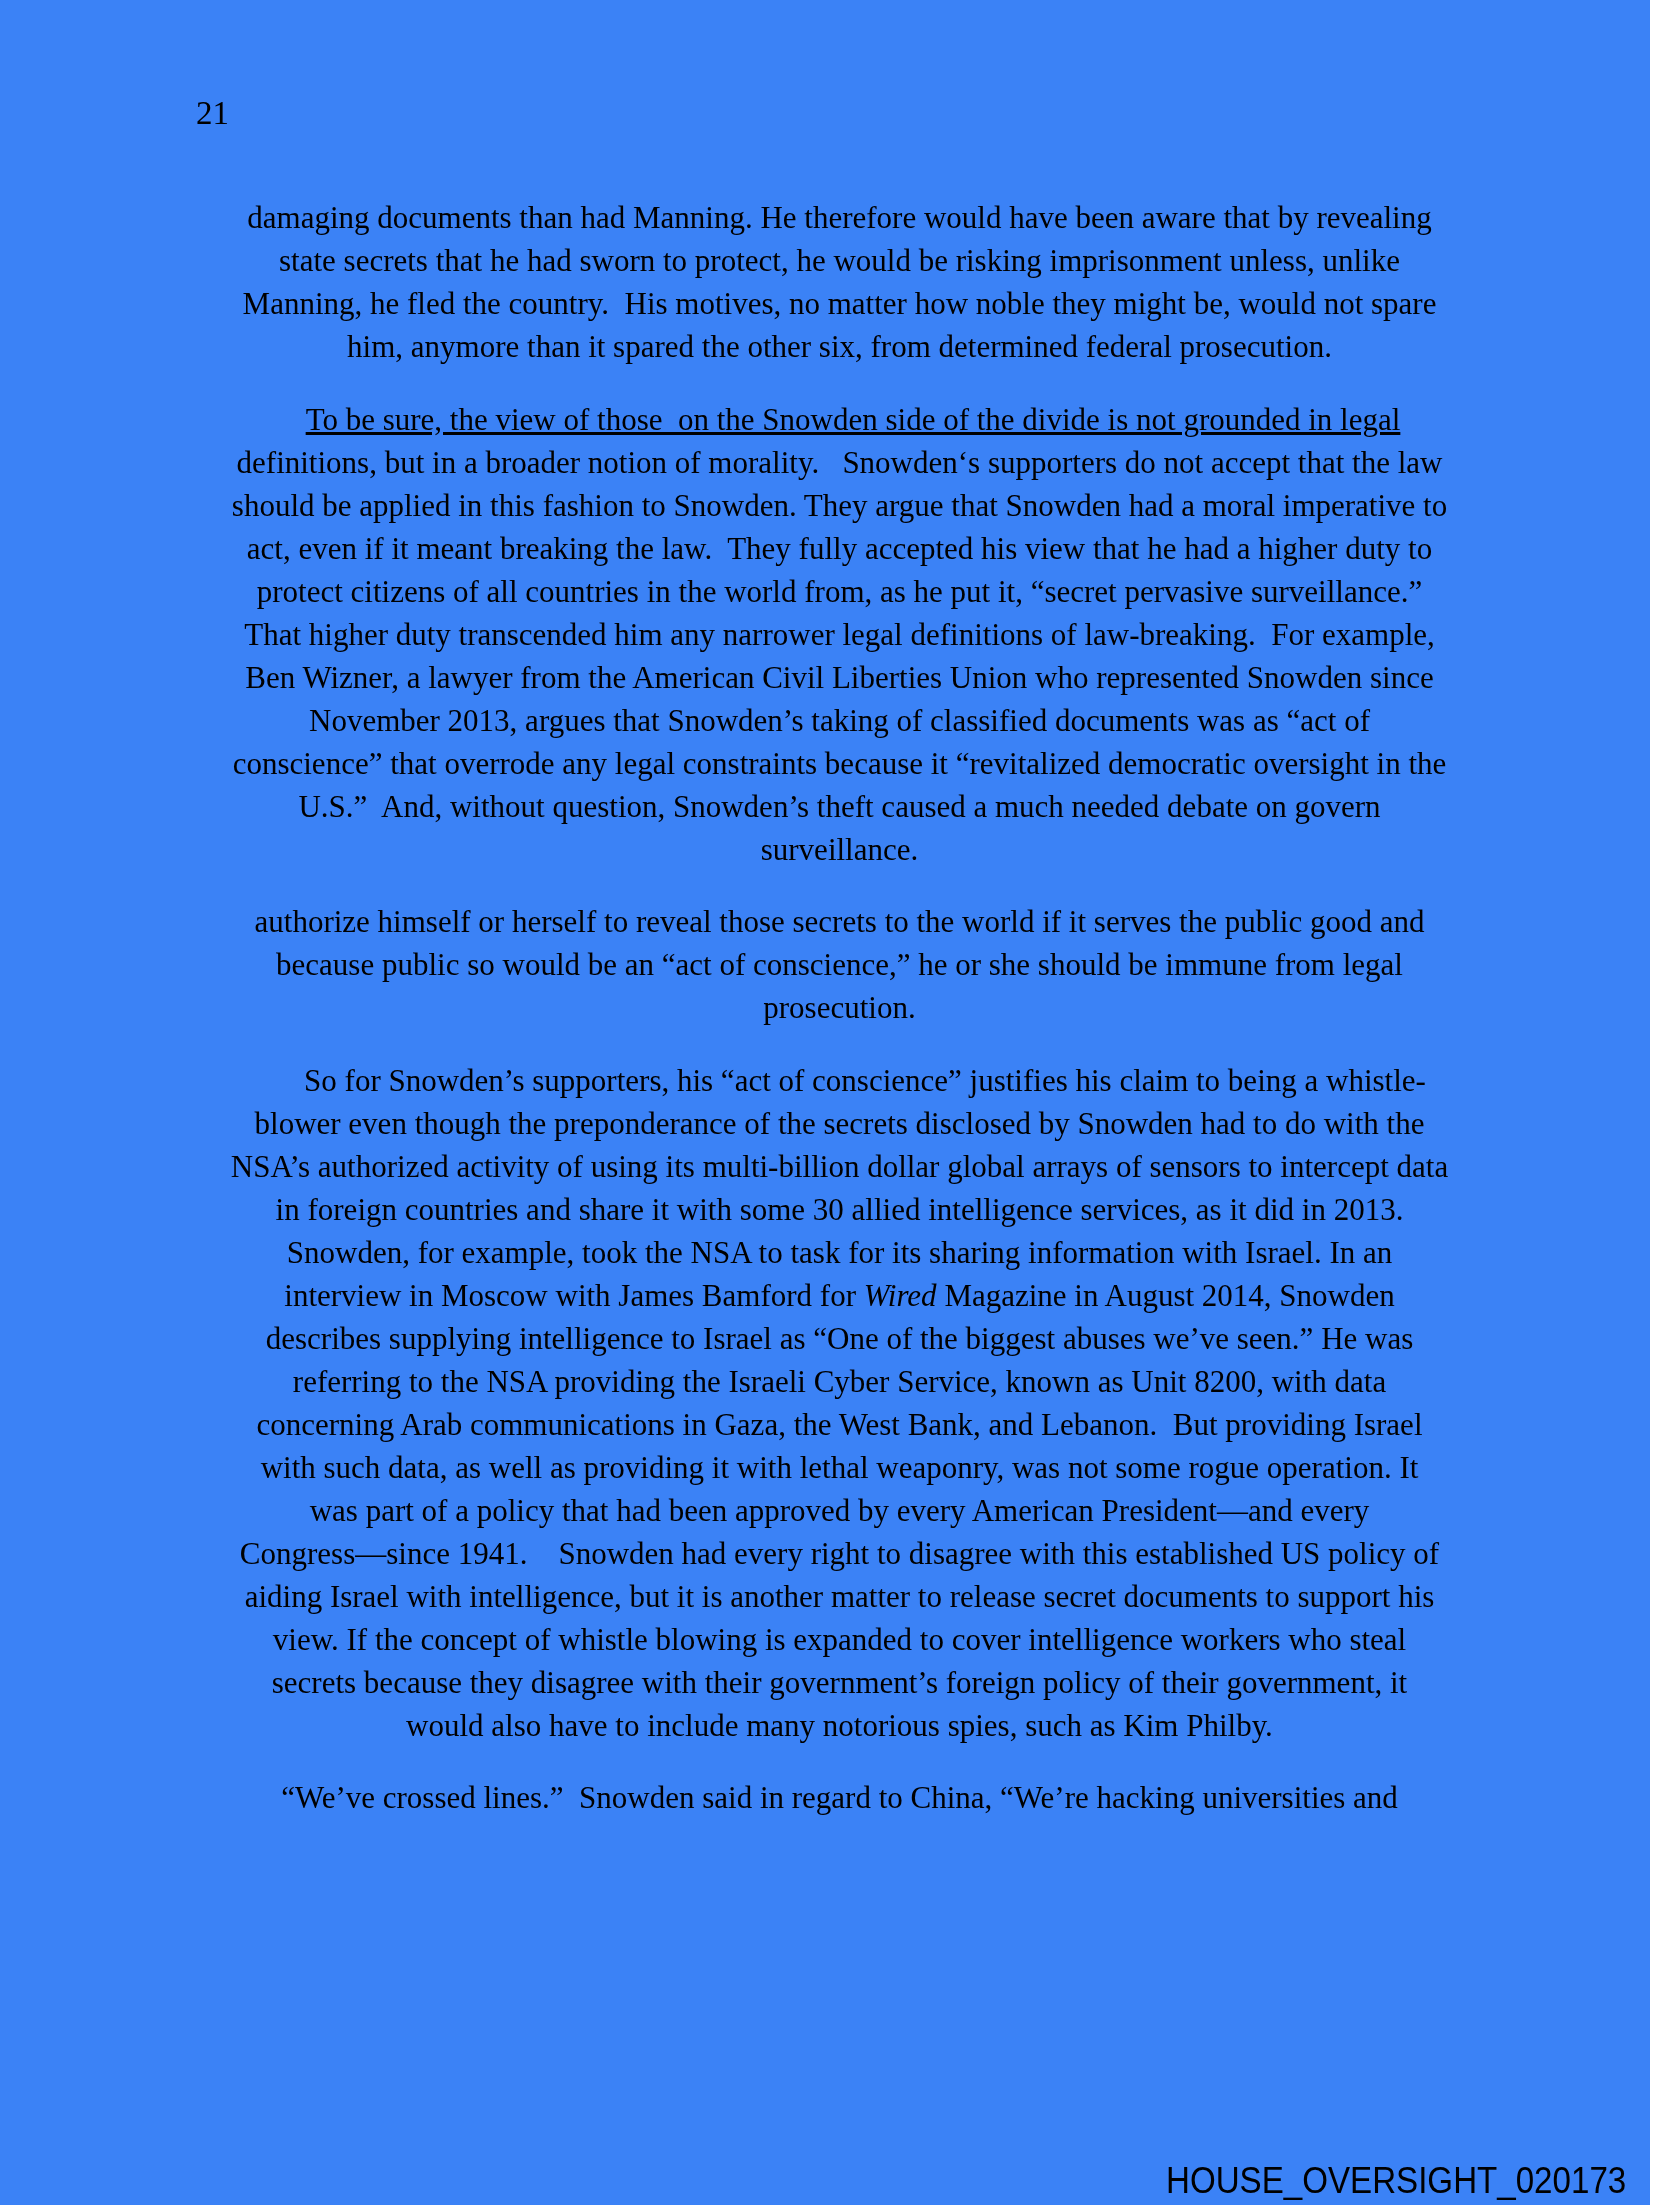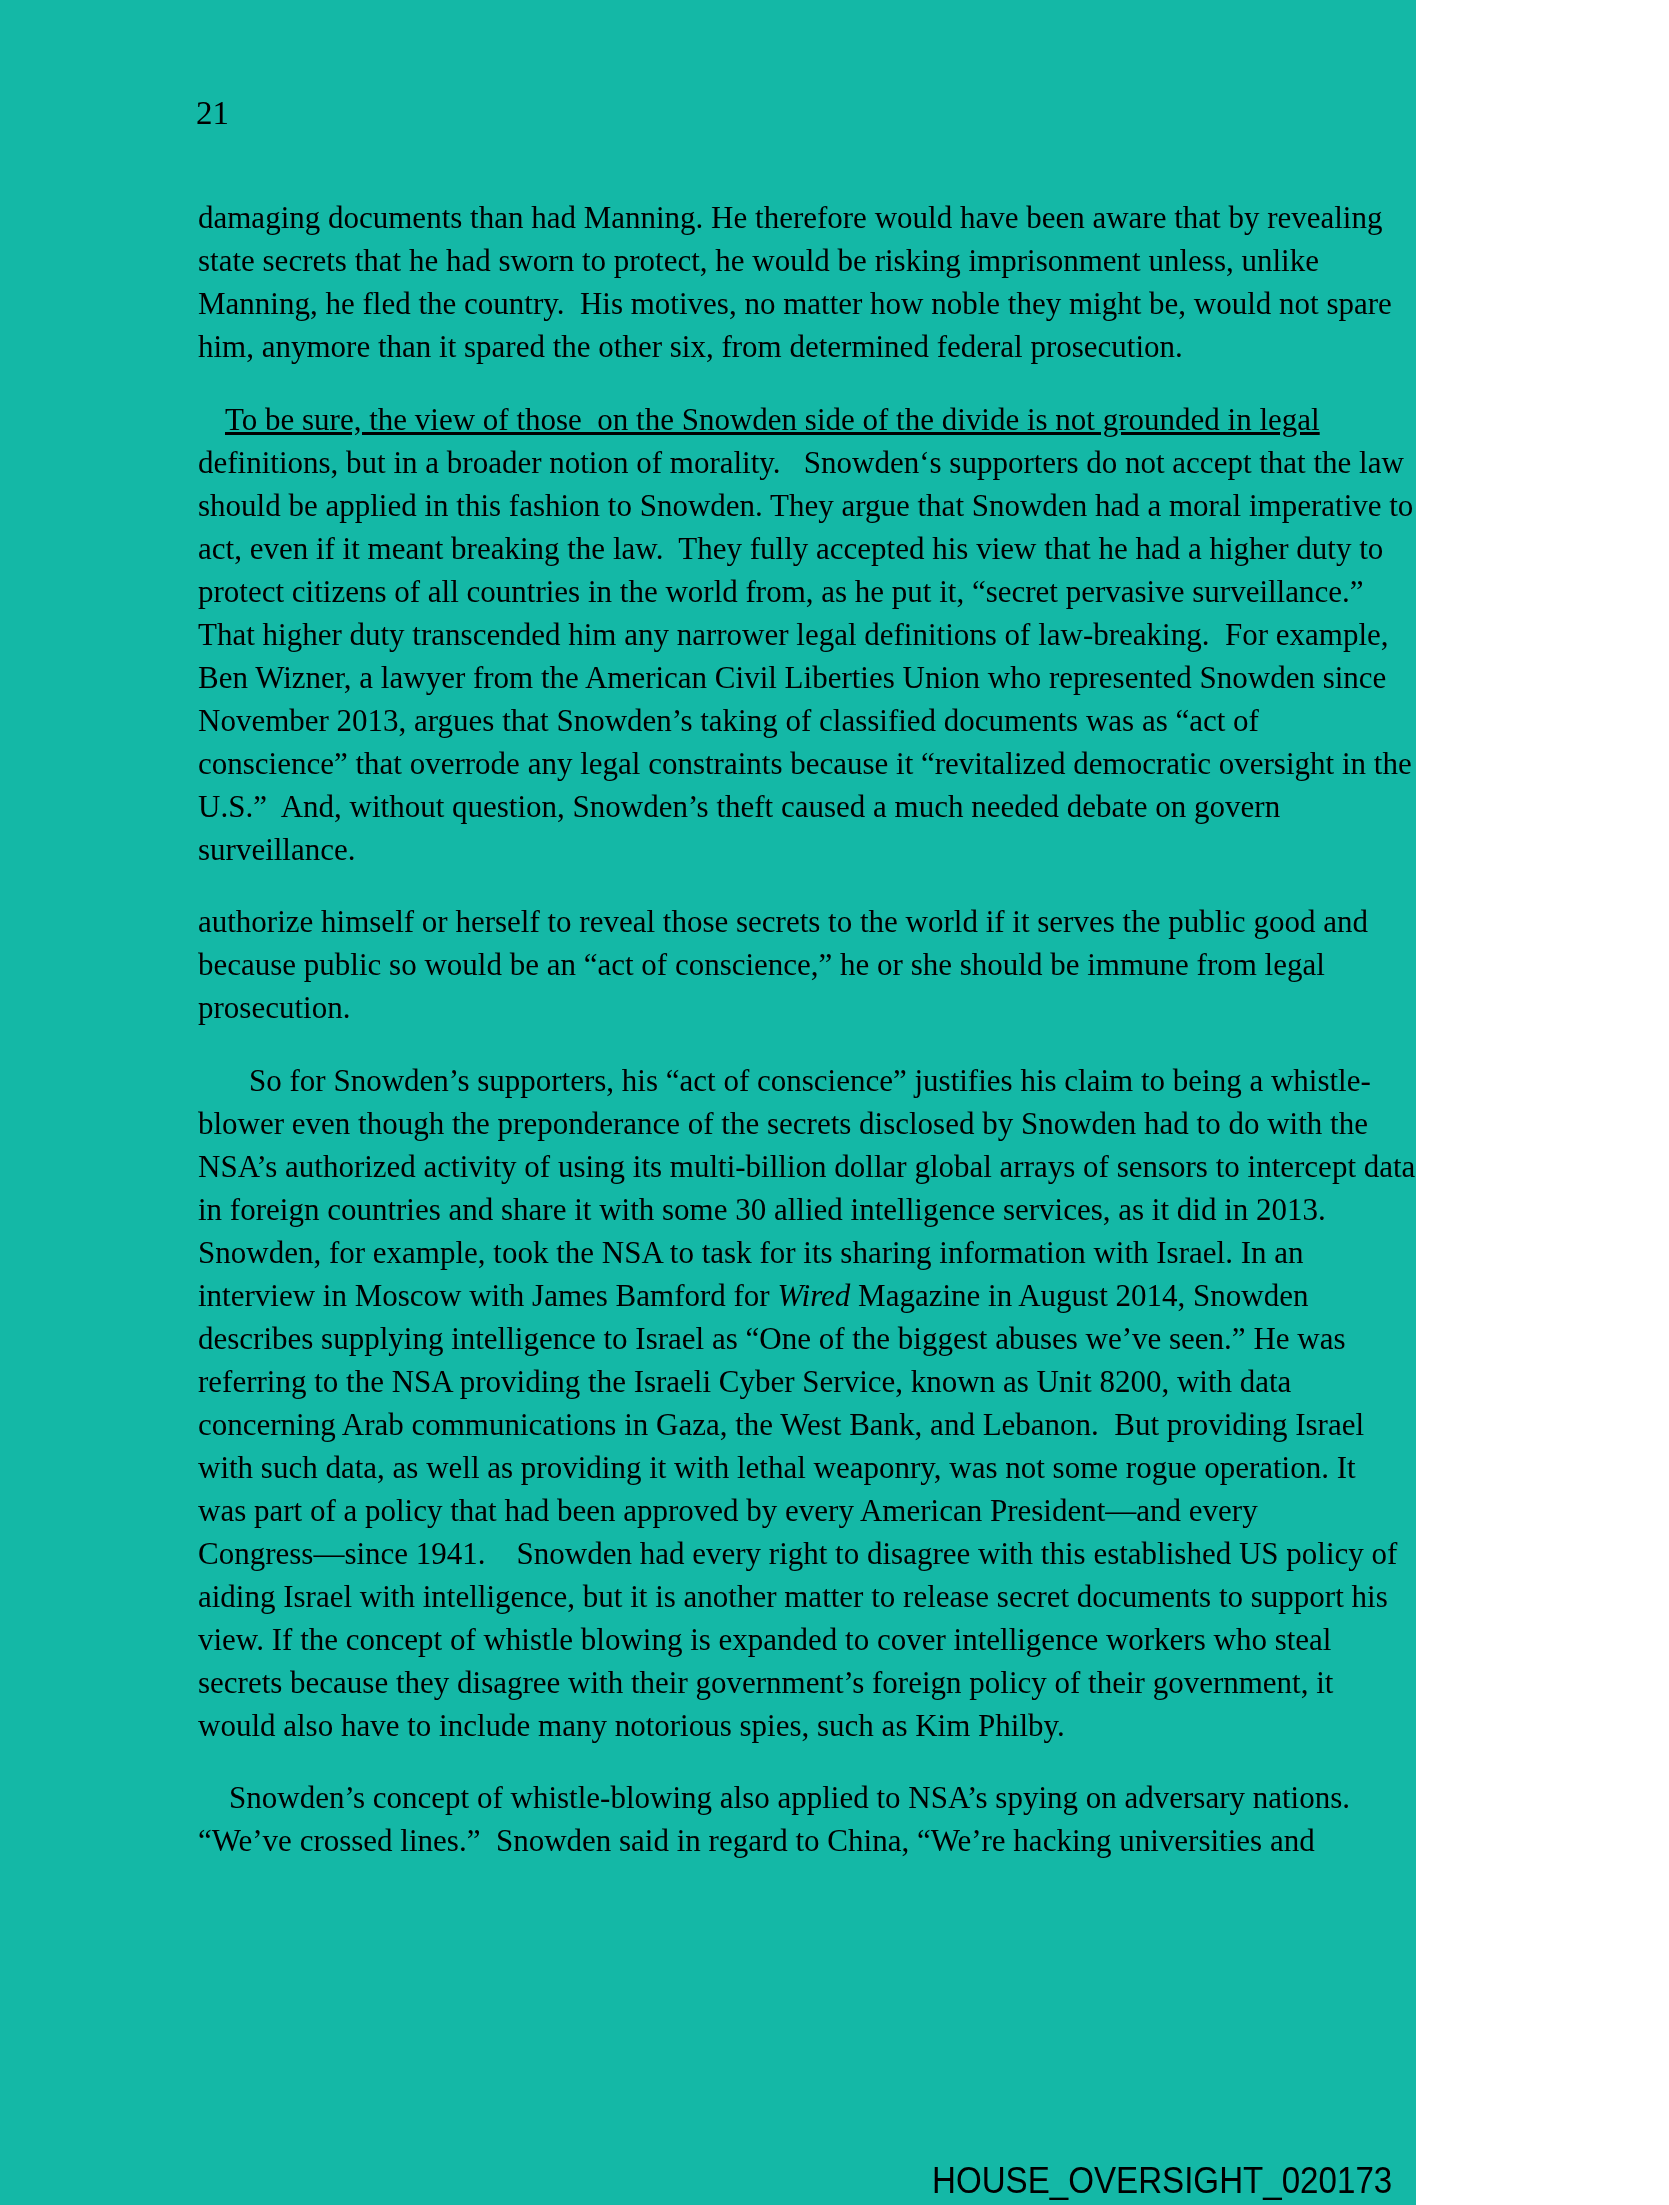--- a/index.html
+++ b/index.html
@@ -1,23 +1,24 @@
 <!DOCTYPE html>
 <html style="font-size:10.5px"><head>
 <meta charset="utf-8">
 <style>
   html, body { margin: 0; padding: 0; background: #ffffff; }
   .page {
     position: relative;
-    width: 1416px;
+    width: 1650px;
     height: 2205px;
-    background: #14b8a6;
+    background: #3b82f6;
     color: #000000;
     font-family: "Liberation Serif", serif;
     overflow: hidden;
+    text-align: center;
   }
   .page-number {
     position: absolute;
     left: 196px;
     top: 97px;
     font-size: 33px;
     line-height: 1;
   }
   .doc-body {
     position: absolute;
@@ -92,20 +93,19 @@
         <div class="line"><span>concerning Arab communications in Gaza, the West Bank, and Lebanon.  But providing Israel</span></div>
         <div class="line"><span>with such data, as well as providing it with lethal weaponry, was not some rogue operation. It</span></div>
         <div class="line"><span>was part of a policy that had been approved by every American President—and every</span></div>
         <div class="line"><span>Congress—since 1941.    Snowden had every right to disagree with this established US policy of</span></div>
         <div class="line"><span>aiding Israel with intelligence, but it is another matter to release secret documents to support his</span></div>
         <div class="line"><span>view. If the concept of whistle blowing is expanded to cover intelligence workers who steal</span></div>
         <div class="line"><span>secrets because they disagree with their government’s foreign policy of their government, it</span></div>
         <div class="line"><span>would also have to include many notorious spies, such as Kim Philby.</span></div>
       </div>
       <div class="para">
-        <div class="line" style="padding-left: 31px;"><span>Snowden’s concept of whistle-blowing also applied to NSA’s spying on adversary nations.</span></div>
         <div class="line"><span>“We’ve crossed lines.”  Snowden said in regard to China, “We’re hacking universities and</span></div>
       </div>
     </div>
 
   <div class="bates-number">HOUSE_OVERSIGHT_020173</div>
 </div>
 
 
 </body></html>

